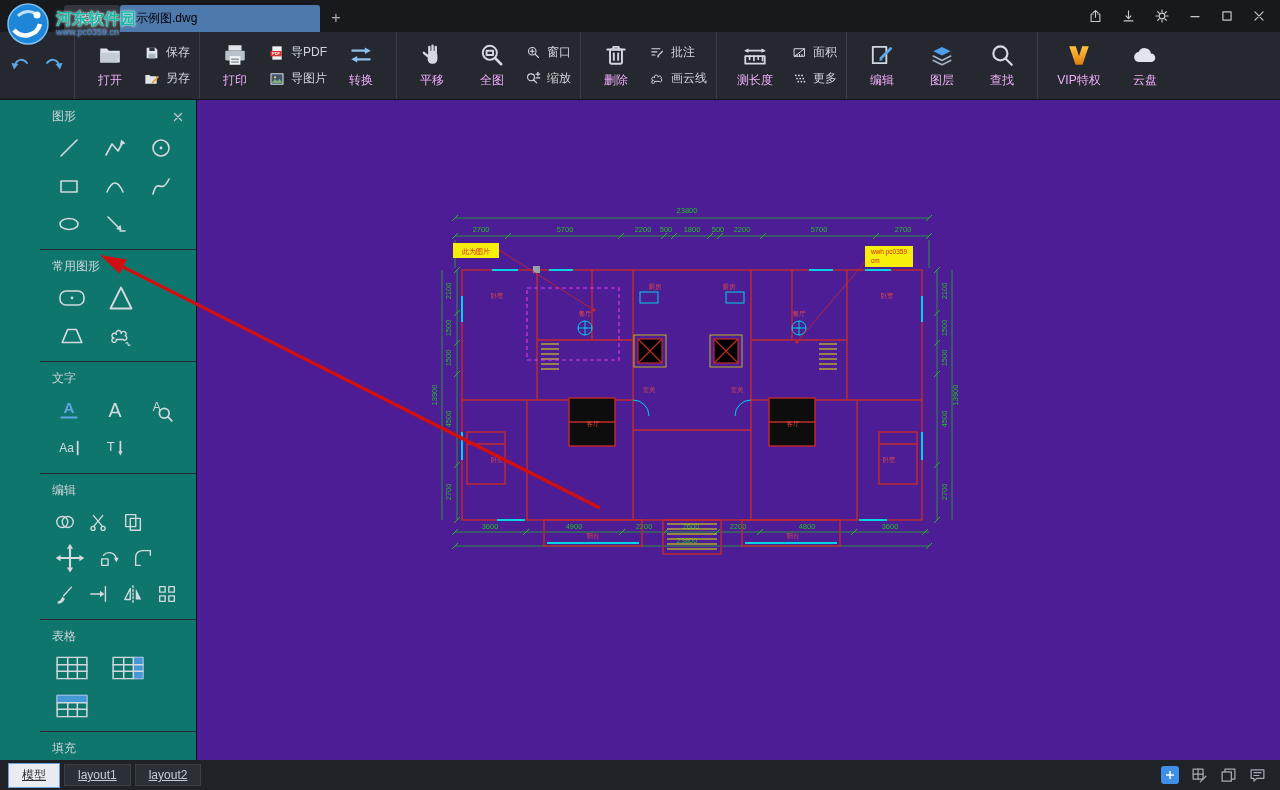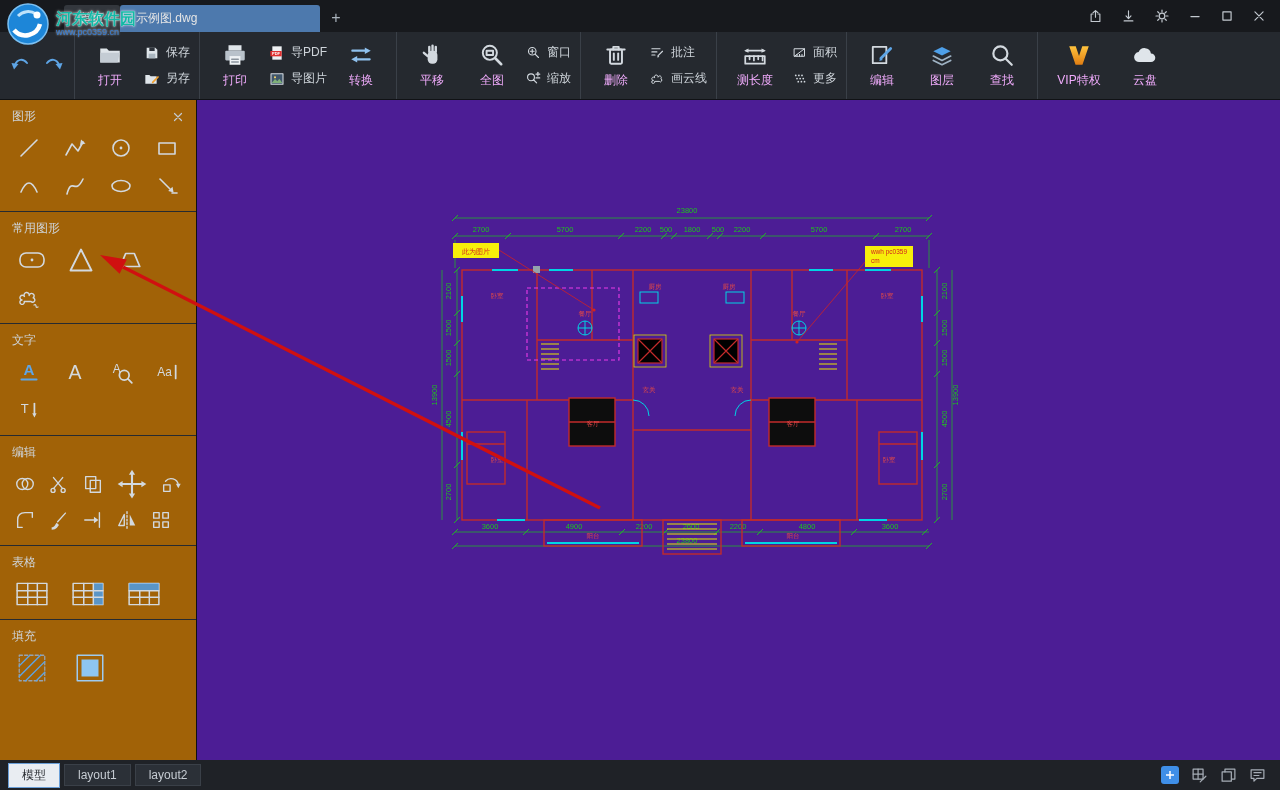--- a/index.html
+++ b/index.html
@@ -3,50 +3,50 @@
 <meta charset="utf-8">
 <style>
   * { box-sizing:border-box; margin:0; padding:0; }
   html,body { width:1280px; height:790px; overflow:hidden; }
   body { font-family:"Liberation Sans",sans-serif; background:#000; color:#d3d9df; position:relative; }
 
   
   .titlebar { position:absolute; top:0; left:0; right:0; height:32px; background:#17191d; display:flex; align-items:flex-end; z-index:10; }
   .tab-strip { display:flex; align-items:flex-end; margin-left:64px; height:32px; }
   .tab { height:27px; display:flex; align-items:center; padding:0 16px; font-size:12px; color:#c7cdd4; background:#33373d; margin-right:0; border-radius:3px 3px 0 0; }
-  .tab.active { background:#4d79ad; color:#e5e5e5; min-width:200px; }
+  .tab.active { background:#4d79ad; color:#000000; min-width:200px; }
   .newtab { width:24px; height:24px; display:flex; align-items:center; justify-content:center; color:#aab3bc; font-size:16px; margin:0 0 2px 4px; }
   .tb-right { margin-left:auto; display:flex; align-items:center; height:32px; gap:18px; padding-right:14px; }
   .tb-right svg { display:block; }
 
   
   .toolbar { position:absolute; top:32px; left:0; right:0; height:68px; background:#25292f; display:flex; align-items:stretch; border-bottom:1px solid #101215; z-index:5; }
   .tb-group { display:flex; align-items:center; padding:0 9px; border-right:1px solid #3a4048; gap:8px; }
   .tb-group:last-child { border-right:none; }
   .tb-large { width:52px; height:100%; display:flex; flex-direction:column; align-items:center; justify-content:center; gap:4px; font-size:12px; color:#f0abfc; cursor:default; }
   .tb-stack { display:flex; flex-direction:column; justify-content:center; gap:9px; height:100%; }
   .tb-small { display:flex; align-items:center; gap:6px; font-size:12px; color:#ced4da; }
   .ic { color:#d3d9df; display:block; }
   .ic * { stroke-linecap:round; stroke-linejoin:round; }
 
   
-  .sidebar { position:absolute; top:100px; left:0; bottom:30px; width:197px; background:#a16207; border-right:1px solid #0e1013; z-index:5; }
+  .sidebar { position:absolute; top:100px; left:0; bottom:30px; width:197px; background:#0f766e; border-right:1px solid #0e1013; z-index:5;padding-left:40px; }
   .side-sec { padding:8px 12px 10px; border-bottom:1px solid #262a30; }
   .side-title { font-size:12px; color:#ced4da; display:flex; justify-content:space-between; align-items:center; margin-bottom:8px; }
   .icon-grid { display:flex; flex-wrap:wrap; gap:8px 12px; align-items:center; }
   .sicon { width:34px; height:30px; display:flex; align-items:center; justify-content:center; }
   .sicon.wide { width:40px; }
 
   
   .canvas { position:absolute; top:100px; left:197px; right:0; bottom:30px; background:#4c1d95; z-index:1; }
   .plan { position:absolute; top:0; left:0; }
 
   
   .statusbar { position:absolute; bottom:0; left:0; right:0; height:30px; background:#1f2227; display:flex; align-items:center; padding:0 8px; z-index:10; }
-  .st-tab { font-size:12px; padding:3px 13px; margin-right:4px; background:#2b3037; color:#c6ccd3; border:1px solid #3a4048; }
+  .st-tab { font-size:12px; padding:3px 13px; margin-right:4px; background:#2b3037; color:#c6ccd3; border:1px solid #3a4048;text-decoration:underline; }
   .st-tab.active { background:#e9edf2; color:#2b2f34; border:1px solid #6a9fd8; }
   .sb-right { margin-left:auto; display:flex; align-items:center; gap:12px; padding-right:6px; }
   .sb-blue { width:18px; height:18px; background:#3f8fe8; border-radius:3px; display:flex; align-items:center; justify-content:center; }
 
   
   .arrow-overlay { position:absolute; top:0; left:0; z-index:40; pointer-events:none; }
   .watermark { position:absolute; top:2px; left:6px; z-index:50; display:flex; align-items:center; gap:6px; pointer-events:none; }
   .wm-text { line-height:1.1; }
   .wm-title { font-size:16px; font-weight:bold; color:#14b8a6; text-shadow:0 0 3px rgba(255,255,255,.85), 0 0 1px #fff; }
   .wm-url { font-size:9px; color:#2f7ad6; text-shadow:0 0 2px rgba(255,255,255,.8); }

